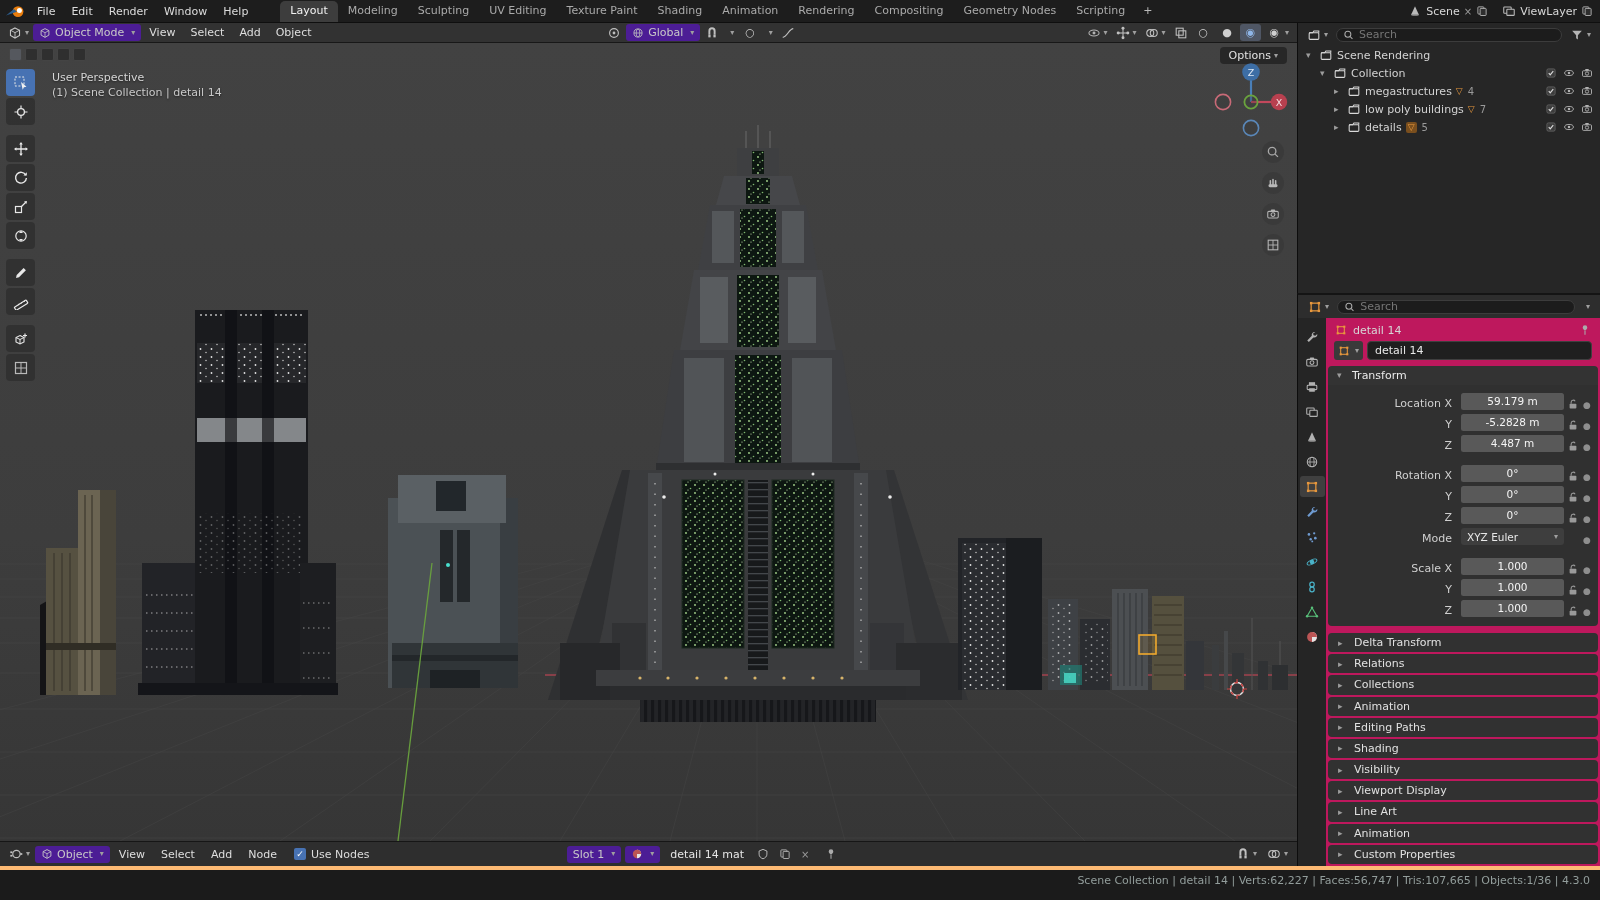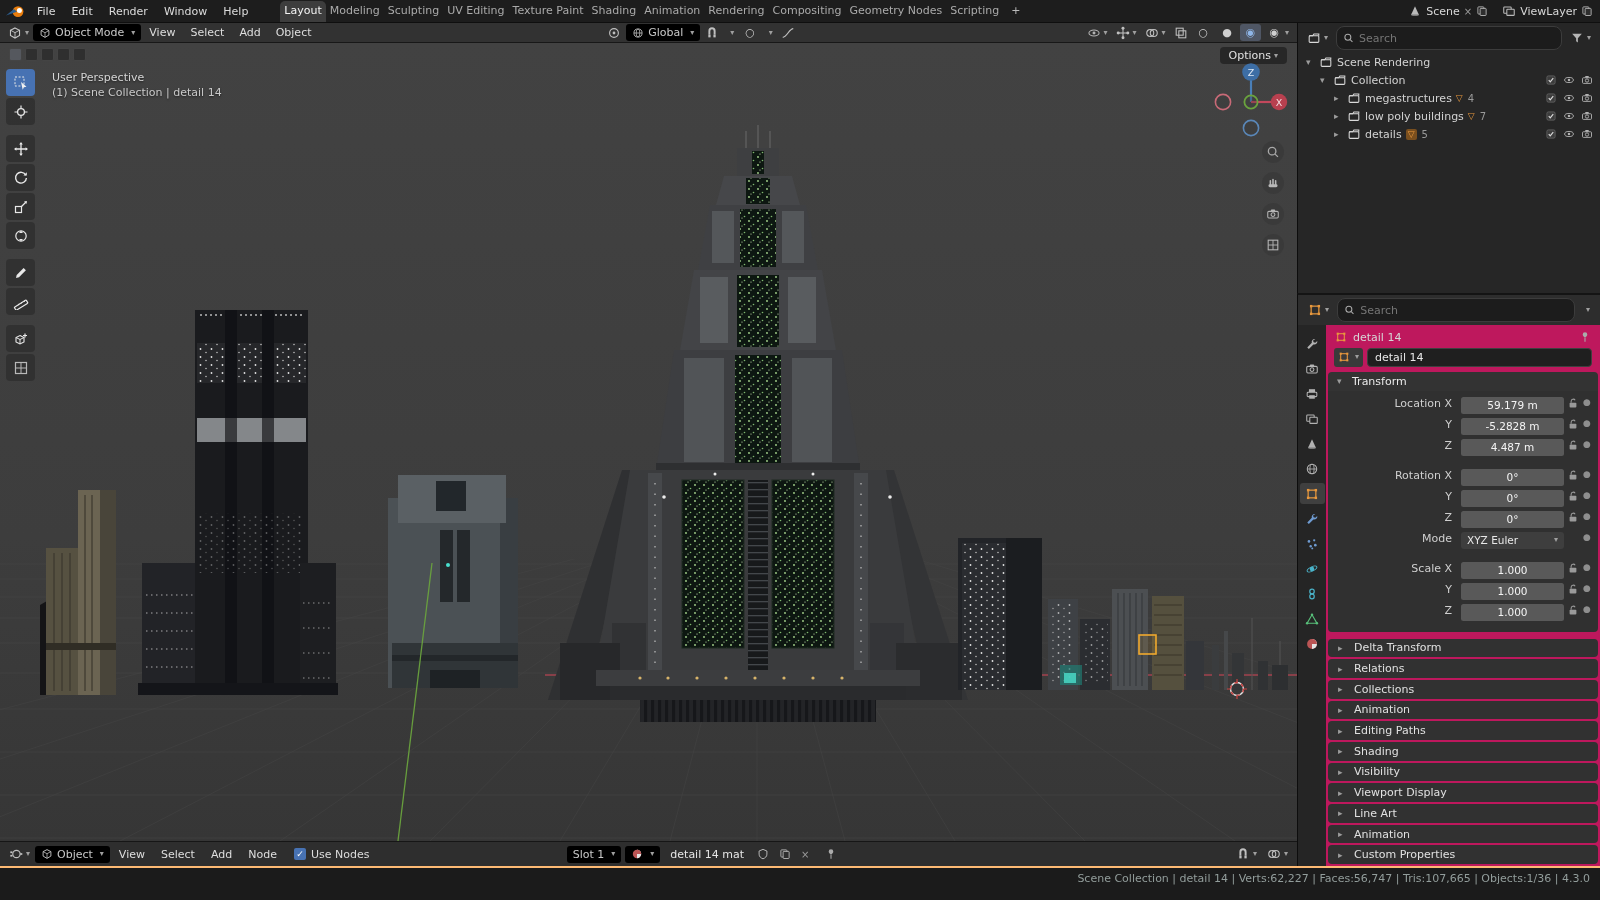--- a/index.html
+++ b/index.html
@@ -7,30 +7,30 @@
 .app{position:relative;width:1600px;height:900px;background:#1d1d1d;font-family:"DejaVu Sans",sans-serif;font-size:11px;color:#c8c8c8;overflow:hidden;-webkit-user-select:none;user-select:none}
 svg{display:block}
 .ic14{width:14px;height:14px}.ic12{width:12px;height:12px}.ic16{width:16px;height:16px}
 .chev{font-size:8px;color:#9f9f9f;margin-left:3px;line-height:1}
 .arrow{color:#9c9c9c;font-size:9px;width:9px;display:inline-block}
 
 .topbar{position:absolute;left:0;top:0;width:1600px;height:23px;background:#1d1d1d;display:flex;align-items:center;padding:0 5px;border-bottom:1px solid #0f0f0f;z-index:9}
 .logo{width:22px;height:16px;margin-right:2px}
 .menu{padding:2px 8px;border-radius:3px;color:#dcdcdc}
 .ws{display:flex;align-items:flex-end;align-self:flex-end;margin-left:24px}
-.ws-tab{padding:3px 4px 5px;color:#aaaaaa;border-radius:5px 5px 0 0;white-space:nowrap}
+.ws-tab{padding:3px 10px 5px;color:#aaaaaa;border-radius:5px 5px 0 0;white-space:nowrap}
 .ws-tab.active{background:#3d3d3d;color:#f2f2f2}
 .ws-add{padding:3px 8px 5px;color:#bbbbbb}
 .tb-right{margin-left:auto;display:flex;align-items:flex-start;gap:14px;padding-right:2px}
 .tb-sel{display:flex;align-items:center;gap:4px;color:#d8d8d8}
 .mini-x{color:#9a9a9a;font-size:10px}
 
 .vp-header{position:absolute;left:0;top:23px;width:1297px;height:20px;background:#323232;display:flex;align-items:center;padding:0 5px;gap:1px;border-bottom:1px solid #181818;z-index:8}
 .menu2{padding:1px 7px;color:#dedede}
-.pill{display:flex;align-items:center;gap:4px;background:#000000;border-radius:3px;padding:4px 6px;height:17px}
+.pill{display:flex;align-items:center;gap:4px;background:#4c1d95;border-radius:3px;padding:4px 6px;height:17px}
 .hbtn{display:flex;align-items:center;justify-content:center;height:17px;padding:0 3px;border-radius:3px;color:#c6c6c6}
 .hbtn.active{background:#4f5664}
 .vph-center{margin-left:auto;margin-right:auto;display:flex;align-items:center;gap:2px}
 .vph-right{display:flex;align-items:center;gap:2px}
 .shade{font-size:11px;color:#cfcfcf;padding:0 3px}
 
 .viewport{position:absolute;left:0;top:43px;width:1297px;height:798px;overflow:hidden;background:#3c3c3c}
 .scene{position:absolute;left:0;top:0}
 .vp-toolbar{position:absolute;left:6px;top:26px;display:flex;flex-direction:column;gap:2px;z-index:3}
 .tool-btn{width:29px;height:27px;background:rgba(46,46,46,.82);border-radius:4px;display:flex;align-items:center;justify-content:center}
@@ -46,25 +46,25 @@
 .vp-nav{position:absolute;right:13px;top:98px;display:flex;flex-direction:column;gap:9px;align-items:center;z-index:3}
 .vp-nav .nbtn{width:22px;height:22px;display:flex;align-items:center;justify-content:center;border-radius:50%;background:rgba(50,50,50,.45)}
 
 .node-header{position:absolute;left:0;top:841px;width:1297px;height:25px;background:#2e2e2e;border-top:1px solid #161616;display:flex;align-items:center;gap:2px;padding:0 6px;z-index:8}
 .chk{display:flex;align-items:center;gap:5px;margin-left:8px;color:#dcdcdc}
 .chkbox{width:12px;height:12px;background:#4772b3;border-radius:2px;color:#fff;font-size:9px;line-height:12px;text-align:center}
 .nh-center{display:flex;align-items:center;gap:4px;margin-left:auto;margin-right:auto}
 .mat-name{color:#e6e6e6;padding:0 6px}
 .nh-right{display:flex;align-items:center;gap:4px;margin-left:auto}
 
-.statusbar{position:absolute;left:0;top:866px;width:1600px;height:34px;background:#1b1b1b;border-top:2px solid #fdba74;display:flex;justify-content:flex-end;align-items:flex-start;padding:4px 10px 0;color:#929d9b;z-index:9}
+.statusbar{position:absolute;left:0;top:866px;width:1600px;height:34px;background:#1b1b1b;border-top:4px solid #fdba74;display:flex;justify-content:flex-end;align-items:flex-start;padding:4px 10px 0;color:#929d9b;z-index:9}
 
 .outliner{position:absolute;left:1297px;top:23px;width:303px;height:270px;background:#262626;border-left:1px solid #0d0d0d;z-index:8}
 .ol-head{display:flex;align-items:center;gap:5px;padding:3px 6px}
-.search{flex:1;display:flex;align-items:center;gap:5px;background:#1c1c1c;border:1px solid #3c3c3c;border-radius:8px;height:24px;padding:0 6px}
+.search{flex:1;display:flex;align-items:center;gap:5px;background:#1c1c1c;border:1px solid #3c3c3c;border-radius:8px;height:14px;padding:0 6px}
 .search input{background:transparent;border:none;outline:none;color:#cfcfcf;font:inherit;width:100%}
 .ol-row{height:18px;display:flex;align-items:center;gap:4px;padding-right:7px;color:#d2d2d2}
 .ol-toggles{margin-left:auto;display:flex;gap:6px;align-items:center}
 .cnt{color:#9a9a9a;font-size:10px;margin-left:1px}
 .tri{color:#e8983d;font-size:9px;line-height:1}
 .tri.hl{background:#7a4f1e;border-radius:2px;padding:1px 2px}
 
 .properties{position:absolute;left:1297px;top:293px;width:303px;height:573px;background:#2d2d2d;border-left:1px solid #0d0d0d;border-top:2px solid #141414;display:flex;flex-direction:column;z-index:8}
 .prop-head{display:flex;align-items:center;gap:5px;padding:3px 7px}
 .prop-body{flex:1;display:flex;min-height:0}
@@ -72,21 +72,21 @@
 .ptab{width:25px;height:21px;display:flex;align-items:center;justify-content:center;border-radius:3px}
 .ptab.active{background:#3f3f3f}
 .pcontent{flex:1;min-width:0;background:#be185d;display:flex;flex-direction:column;overflow:hidden;padding-top:2px}
 .crumb{display:flex;align-items:center;gap:6px;height:25px;padding:0 9px;color:#d6d6d6}
 .crumb .pin{margin-left:auto}
 .namerow{display:flex;align-items:center;gap:4px;height:24px;padding:0 8px;margin-bottom:5px}
 .icbtn{display:flex;align-items:center;background:#3a3a3a;border-radius:3px;height:19px;padding:0 4px;gap:2px}
 .namefield{flex:1;height:19px;background:#1f1f1f;border:1px solid #3f3f3f;border-radius:4px;color:#e8e8e8;padding:0 7px;font:inherit;outline:none}
 .sect-head{display:flex;align-items:center;gap:6px;height:23px;padding:0 9px;background:#333333;border-radius:4px 4px 0 0;margin:0 2px;color:#e9e9e9}
 .sect-body{background:#303030;margin:0 2px 7px;padding:6px 5px 9px 2px;border-radius:0 0 4px 4px;display:flex;flex-direction:column;gap:2px}
-.trow{display:flex;align-items:flex-start;height:19px}
+.trow{display:flex;align-items:flex-end;height:19px}
 .t-lbl{flex:1;text-align:right;padding-right:9px;color:#cfcfcf;white-space:nowrap}
 .t-val{width:103px;height:17px;background:#595959;border-radius:2.5px;color:#f4f4f4;text-align:center;line-height:17px;font-size:10.5px}
 .t-sel{width:103px;height:17px;background:#3e3e3e;border-radius:3px;color:#e8e8e8;display:flex;align-items:center;padding:0 6px;font-size:10.5px}
 .t-sel .sv{flex:1}
 .t-lock{width:17px;display:flex;justify-content:center}
 .t-dot{width:12px;text-align:center;color:#8e8e8e;font-size:9px}
 .gap8{height:7px}
 .panel-row{display:flex;align-items:center;gap:7px;height:23px;padding:0 10px;background:#313131;border-radius:4px;margin:0 2px 2px;color:#e0e0e0}
 </style>
 </head>

